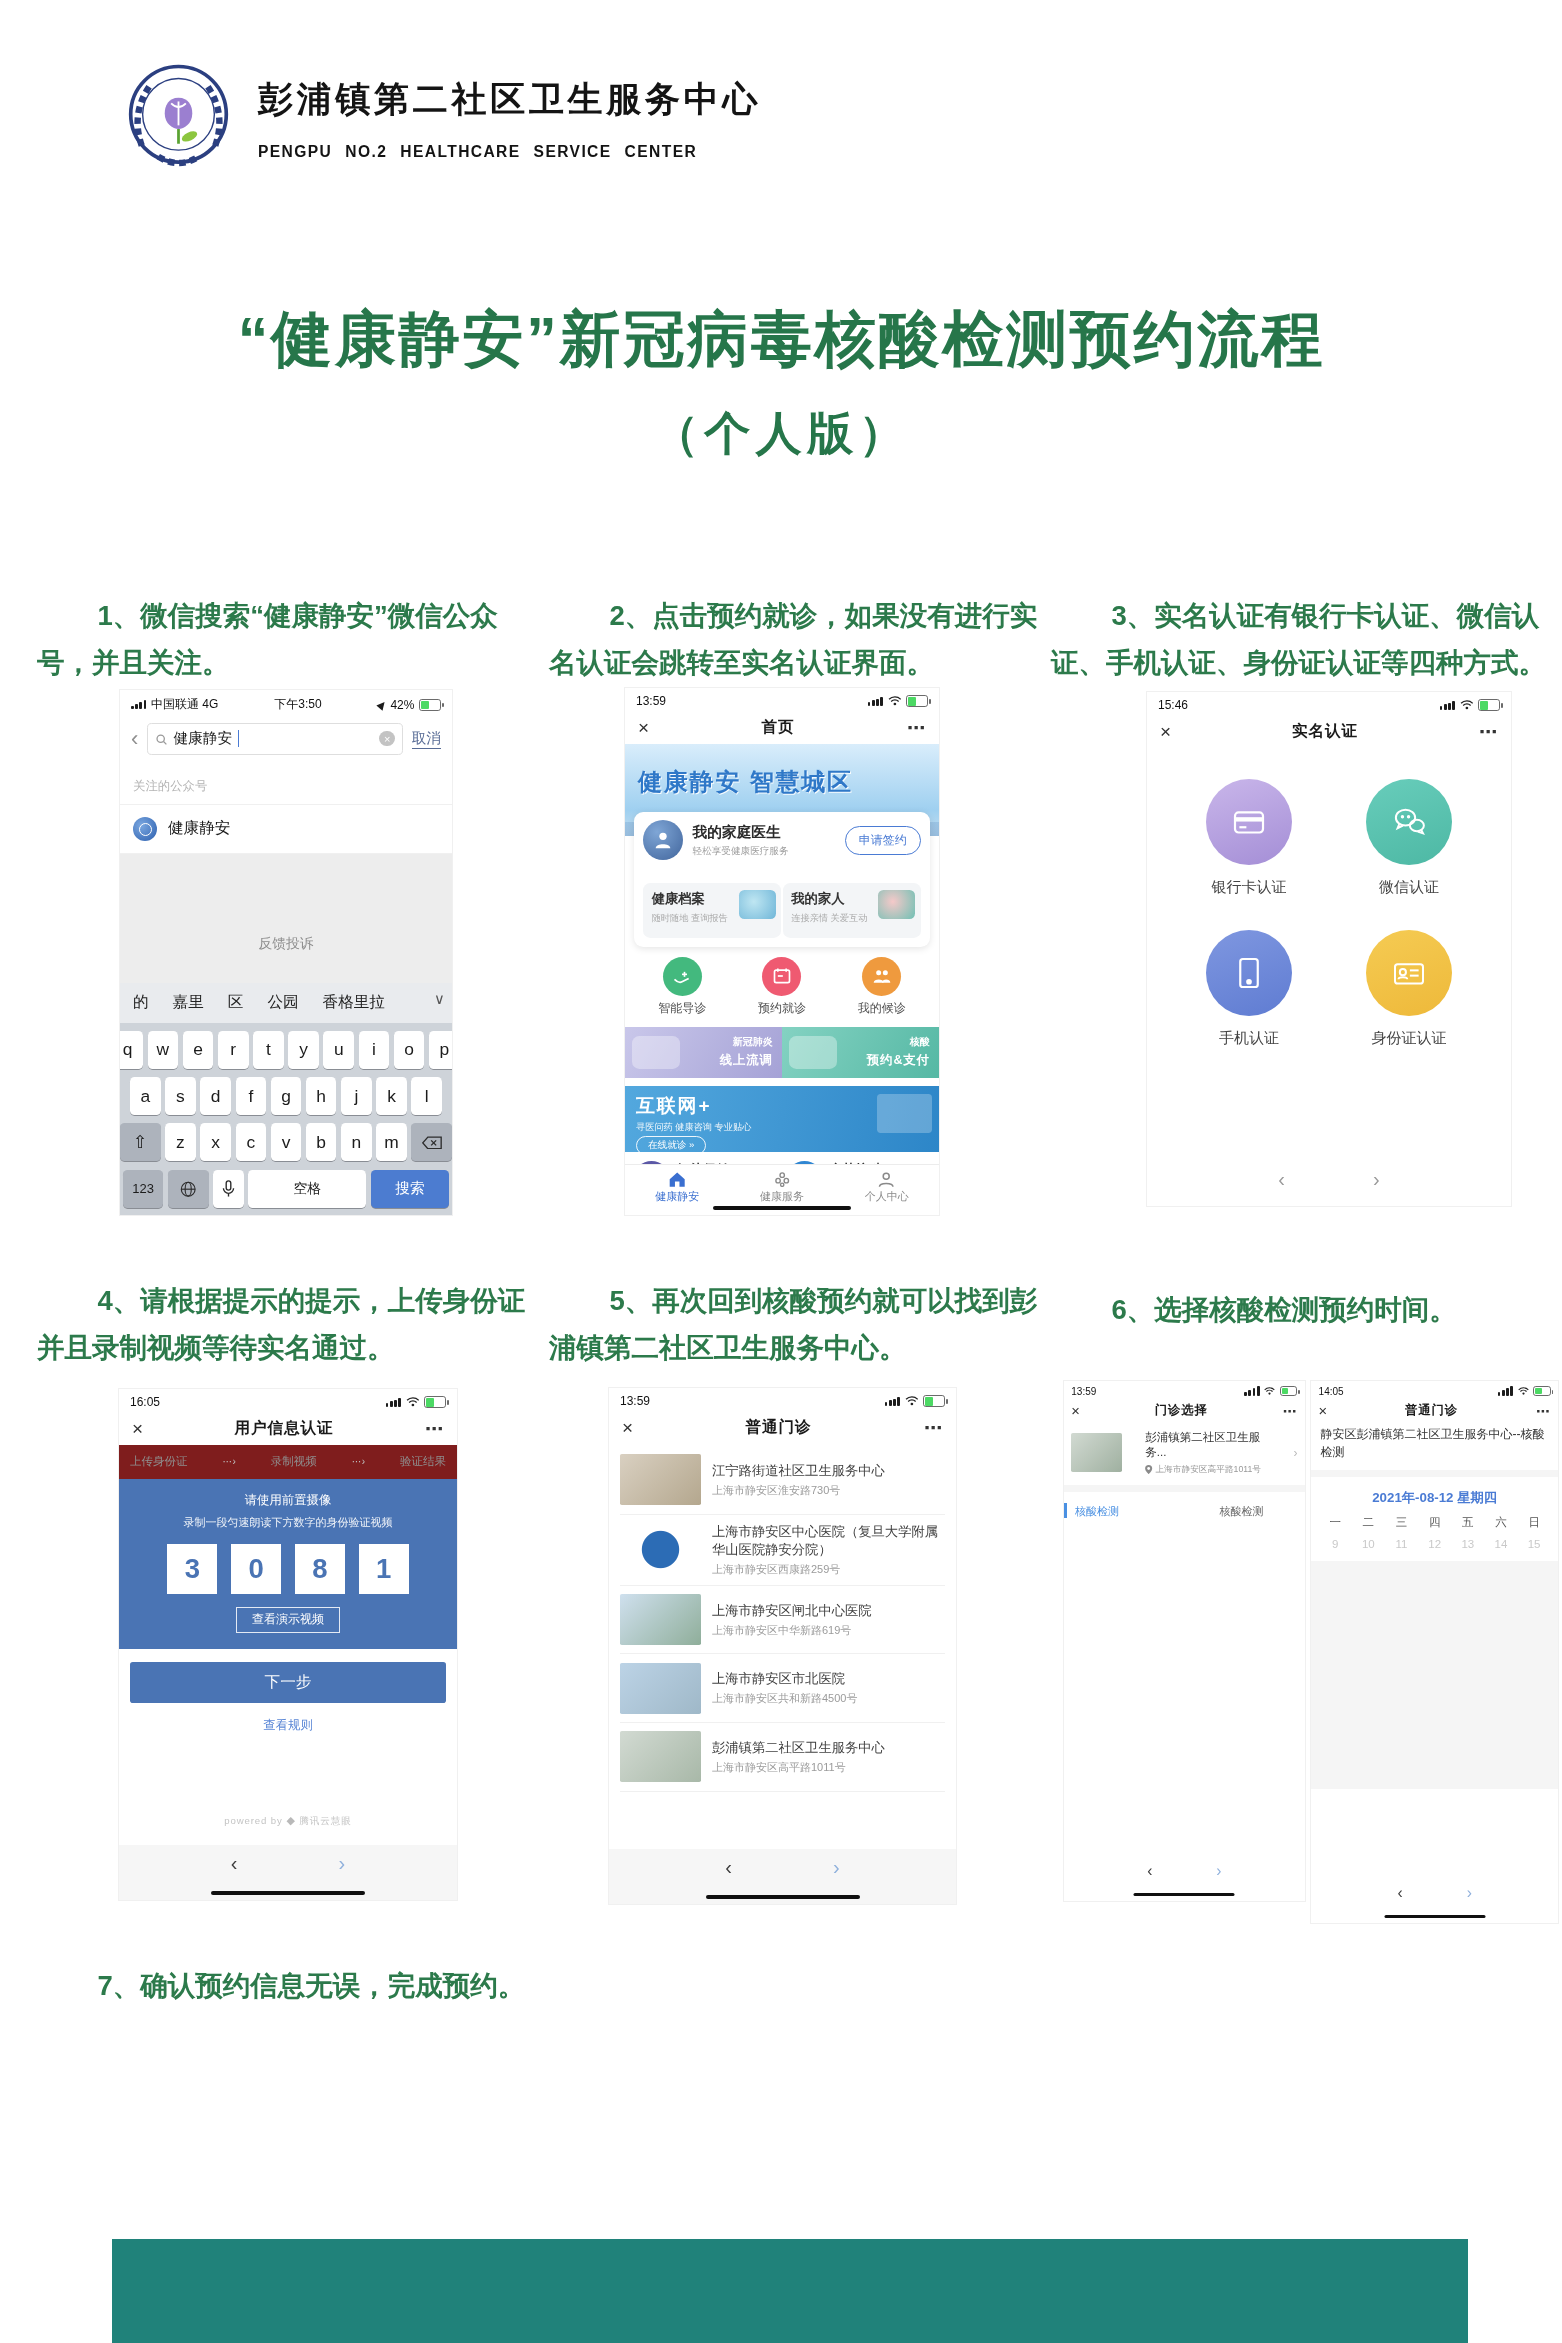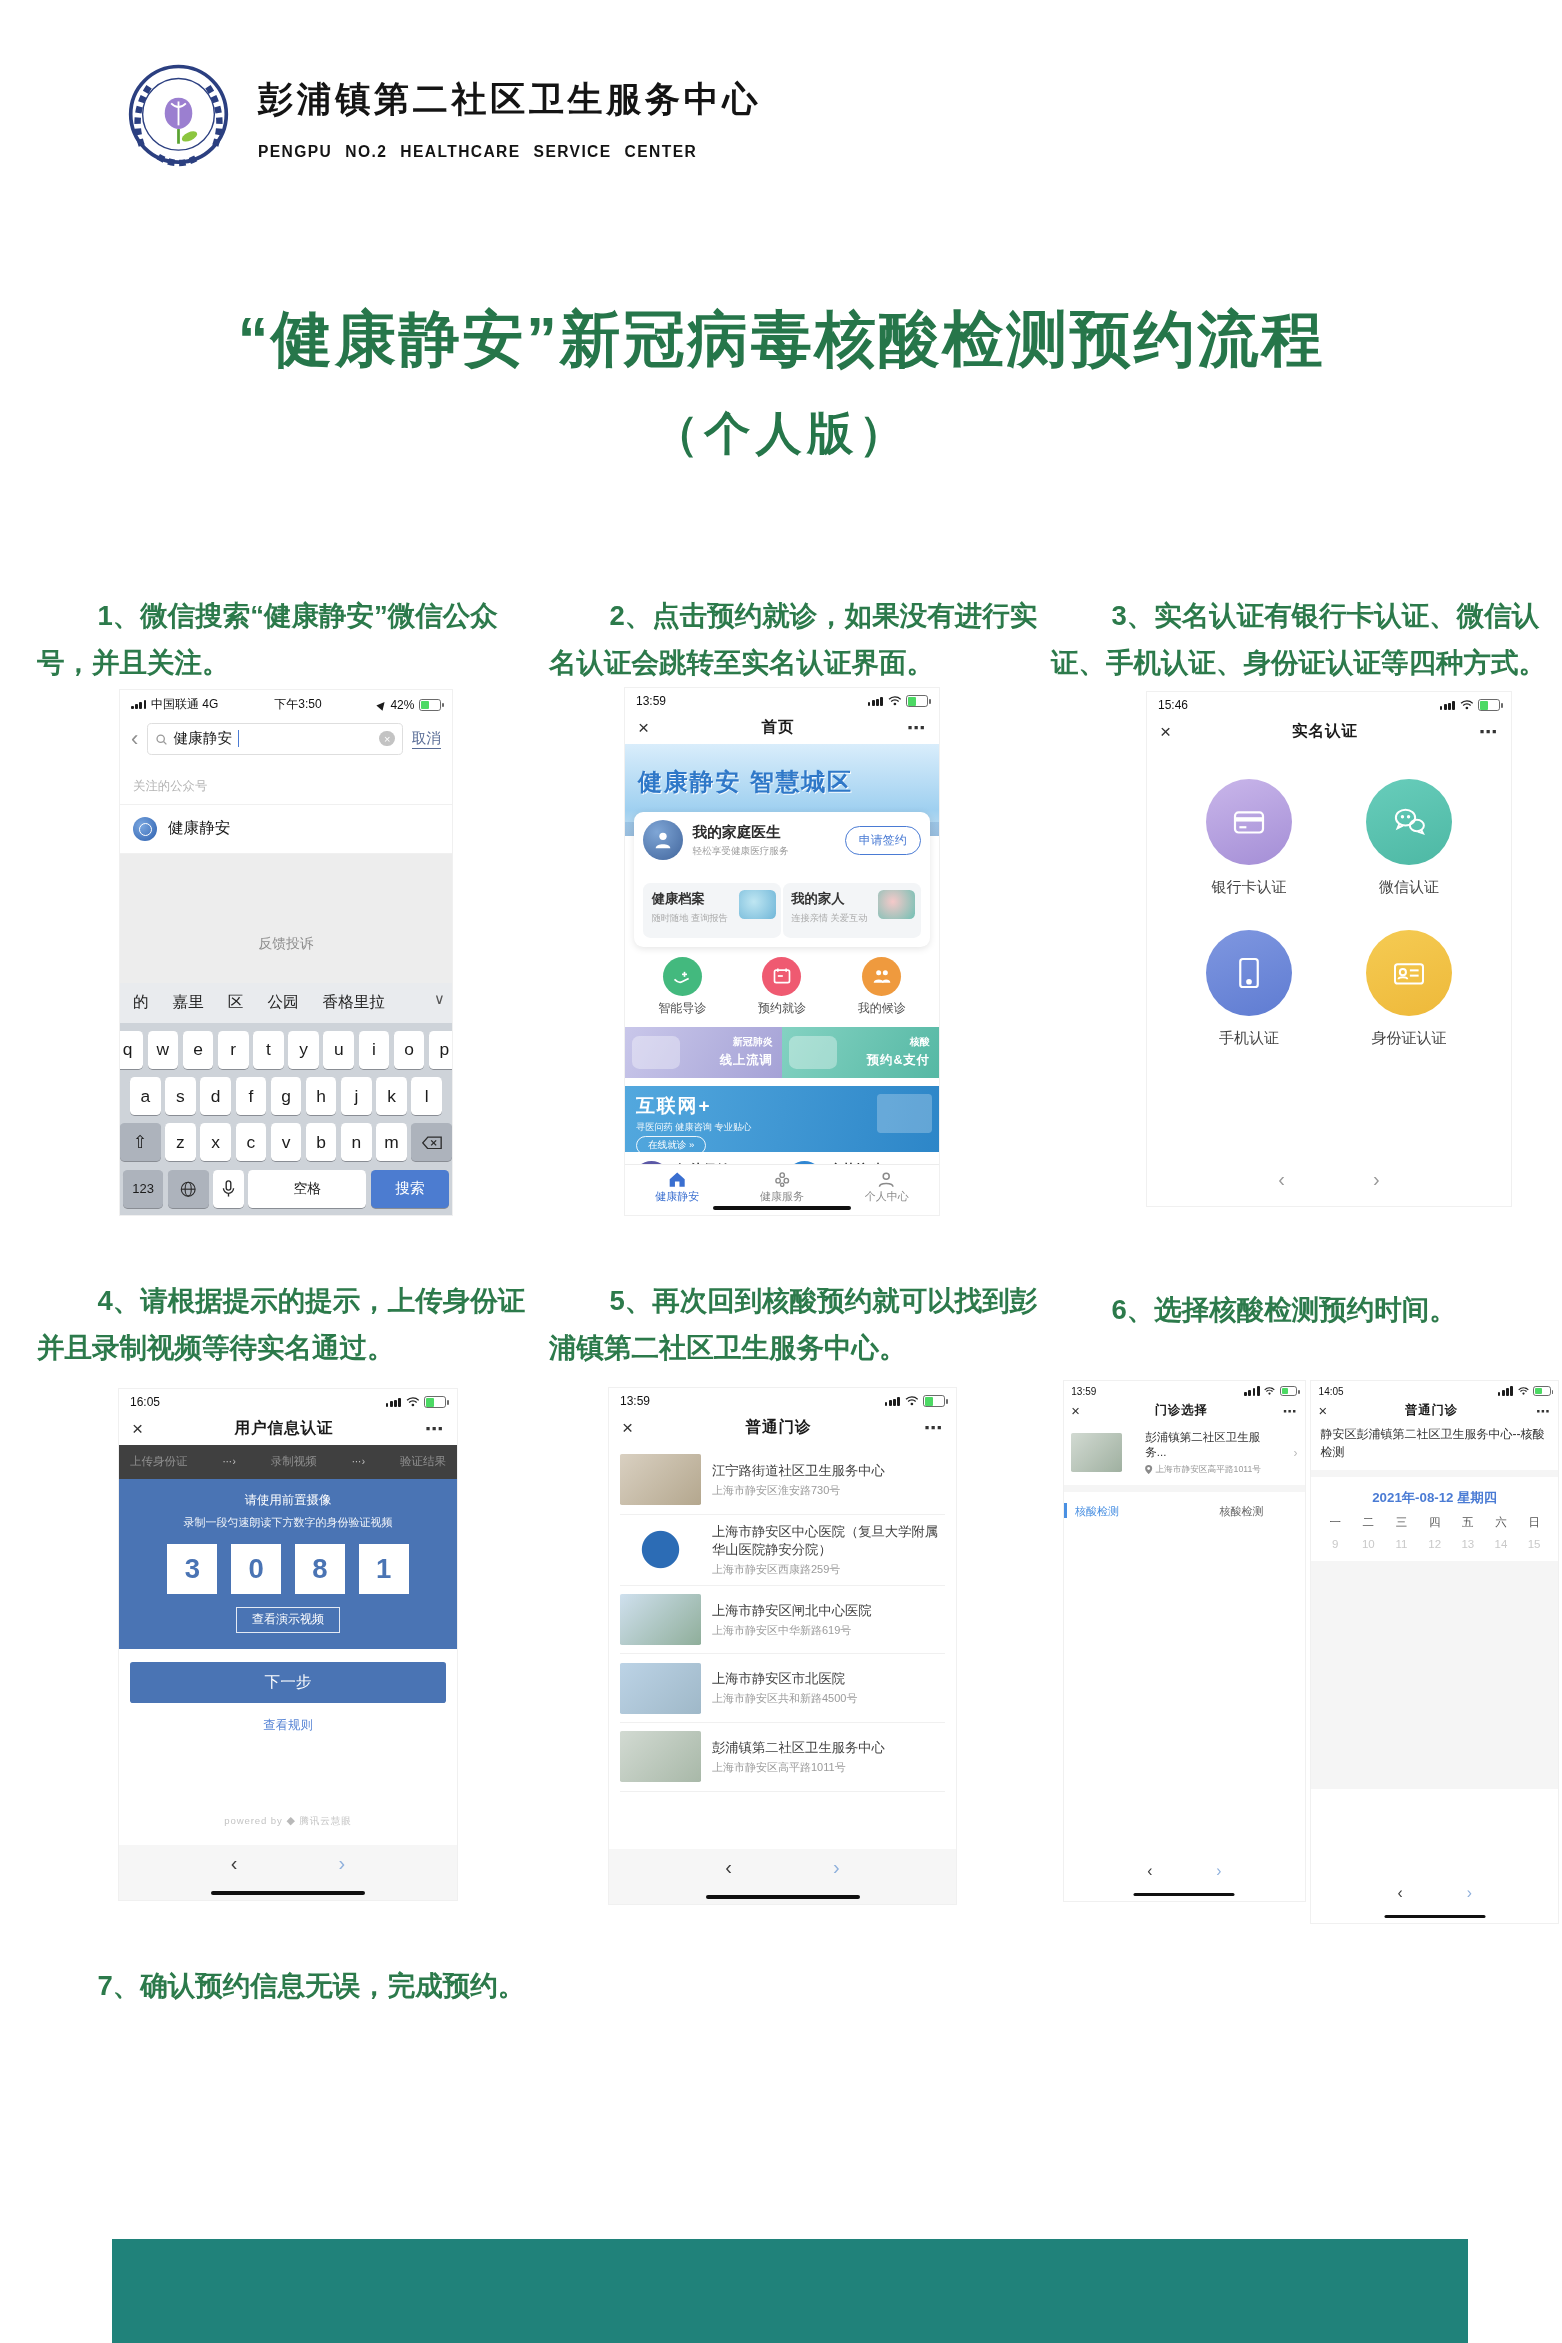--- a/index.html
+++ b/index.html
@@ -130,21 +130,21 @@
   .auth-circ{width:86px;height:86px;border-radius:50%;margin:0 auto 13px;display:flex;align-items:center;justify-content:center;}
   .ac1{background:linear-gradient(160deg,#c9b6ea,#a48ed6);}
   .ac2{background:linear-gradient(160deg,#68cdbb,#4db8a4);}
   .ac3{background:linear-gradient(160deg,#7f97e0,#5f7cd2);}
   .ac4{background:linear-gradient(160deg,#f5cb53,#eeb93a);}
   .auth-label{font-size:15px;color:#444;}
   .p3-bottom{position:absolute;bottom:14.7px;left:0;right:0;display:flex;justify-content:center;gap:88px;font-size:20px;color:#9a9a9a;}
 
   
   #p4{left:118px;top:1388px;width:338px;height:511px;}
-  .auth-tabs{display:flex;align-items:center;justify-content:space-between;background:#404040;padding:9.2px 11px;font-size:11.5px;color:#8f8f8f;}
+  .auth-tabs{display:flex;align-items:center;justify-content:space-between;background:#7f1d1d;padding:9.2px 11px;font-size:11.5px;color:#8f8f8f;}
   .auth-sep{color:#c0c0c0;font-size:10px;}
   .vid-panel{background:#4a74b4;color:#fff;text-align:center;padding:13.8px 7.3px 15.6px;}
   .hint1{font-size:12.4px;}
   .hint2{font-size:11px;opacity:.92;margin-top:5.5px;}
   .digits{display:flex;justify-content:center;gap:13.8px;margin:13.8px 0 13px;}
   .digit{width:50px;height:50px;background:#fff;color:#4a74b4;font-size:27.5px;font-weight:bold;display:flex;align-items:center;justify-content:center;}
   .demo-btn{display:inline-block;border:0.9px solid rgba(255,255,255,.85);padding:3.7px 14.7px;font-size:12px;}
   .next-btn{margin:13.8px 11px 0;background:#4a74b4;color:#fff;text-align:center;padding:10px 0;font-size:15.6px;border-radius:2.8px;}
   .rule-link{text-align:center;color:#5b87d6;font-size:12.4px;margin-top:13.8px;}
   .powered{position:absolute;bottom:72px;left:0;right:0;text-align:center;color:#c4c4c4;font-size:9.6px;letter-spacing:0.9px;}

